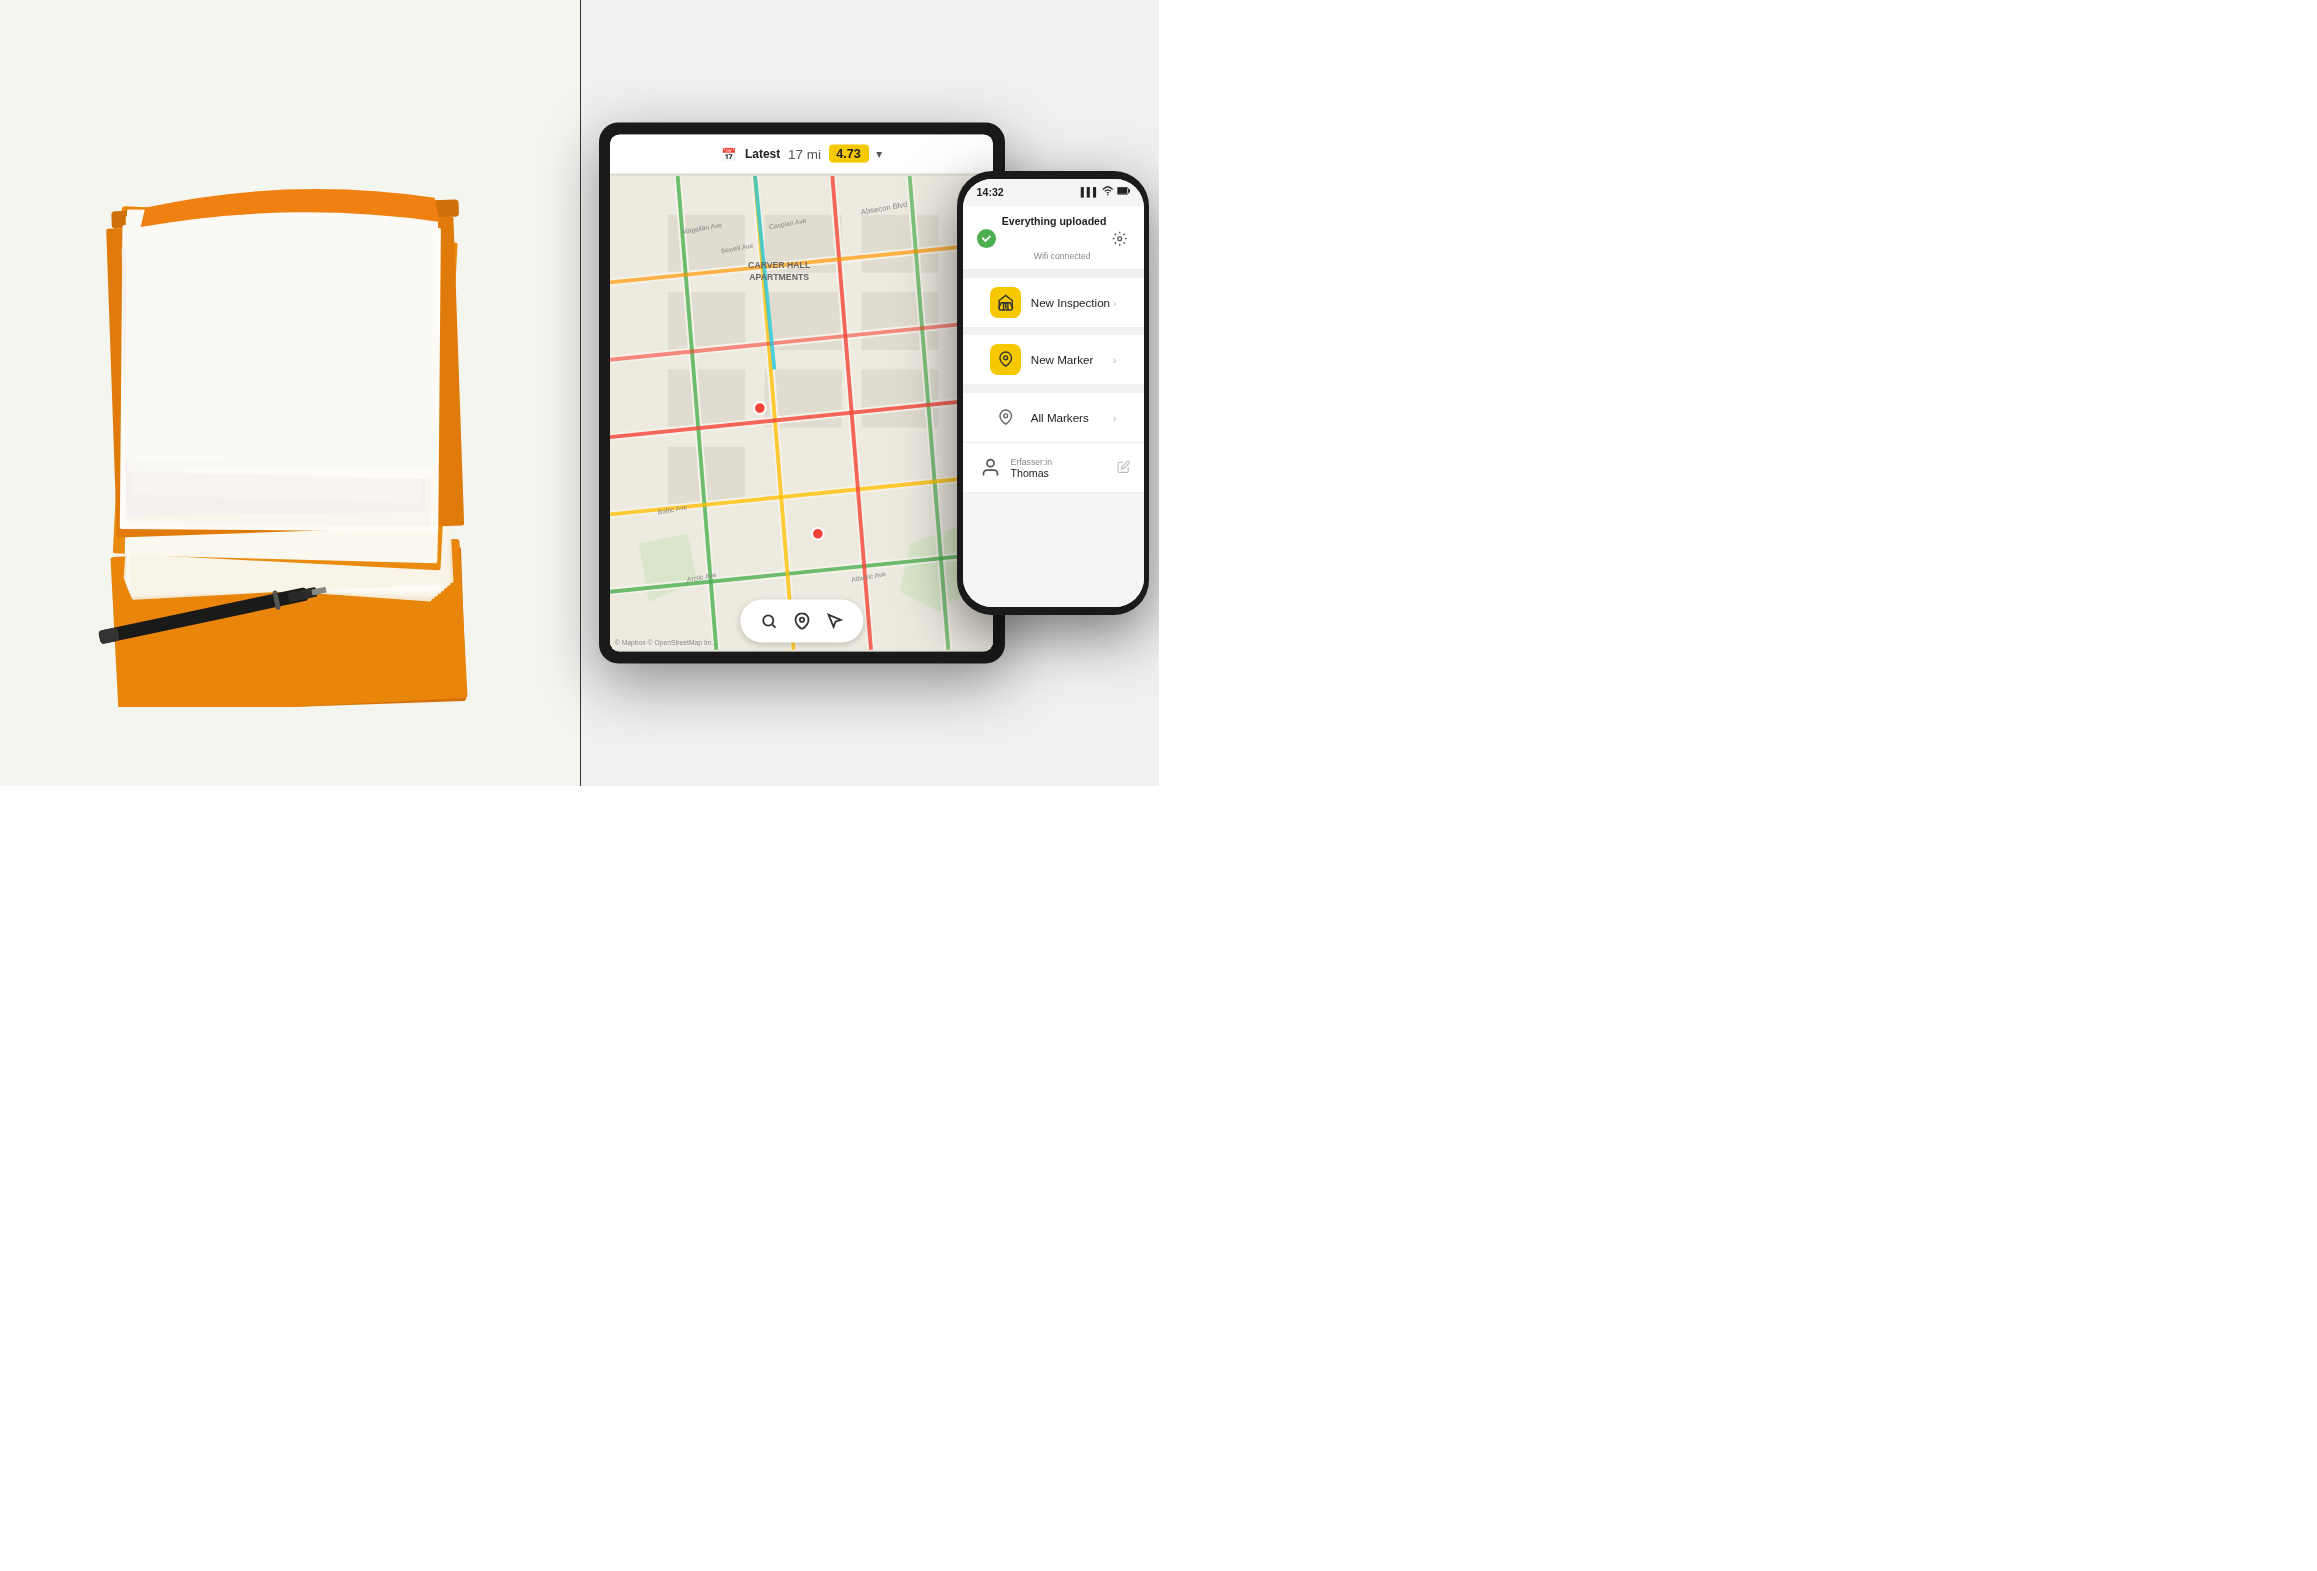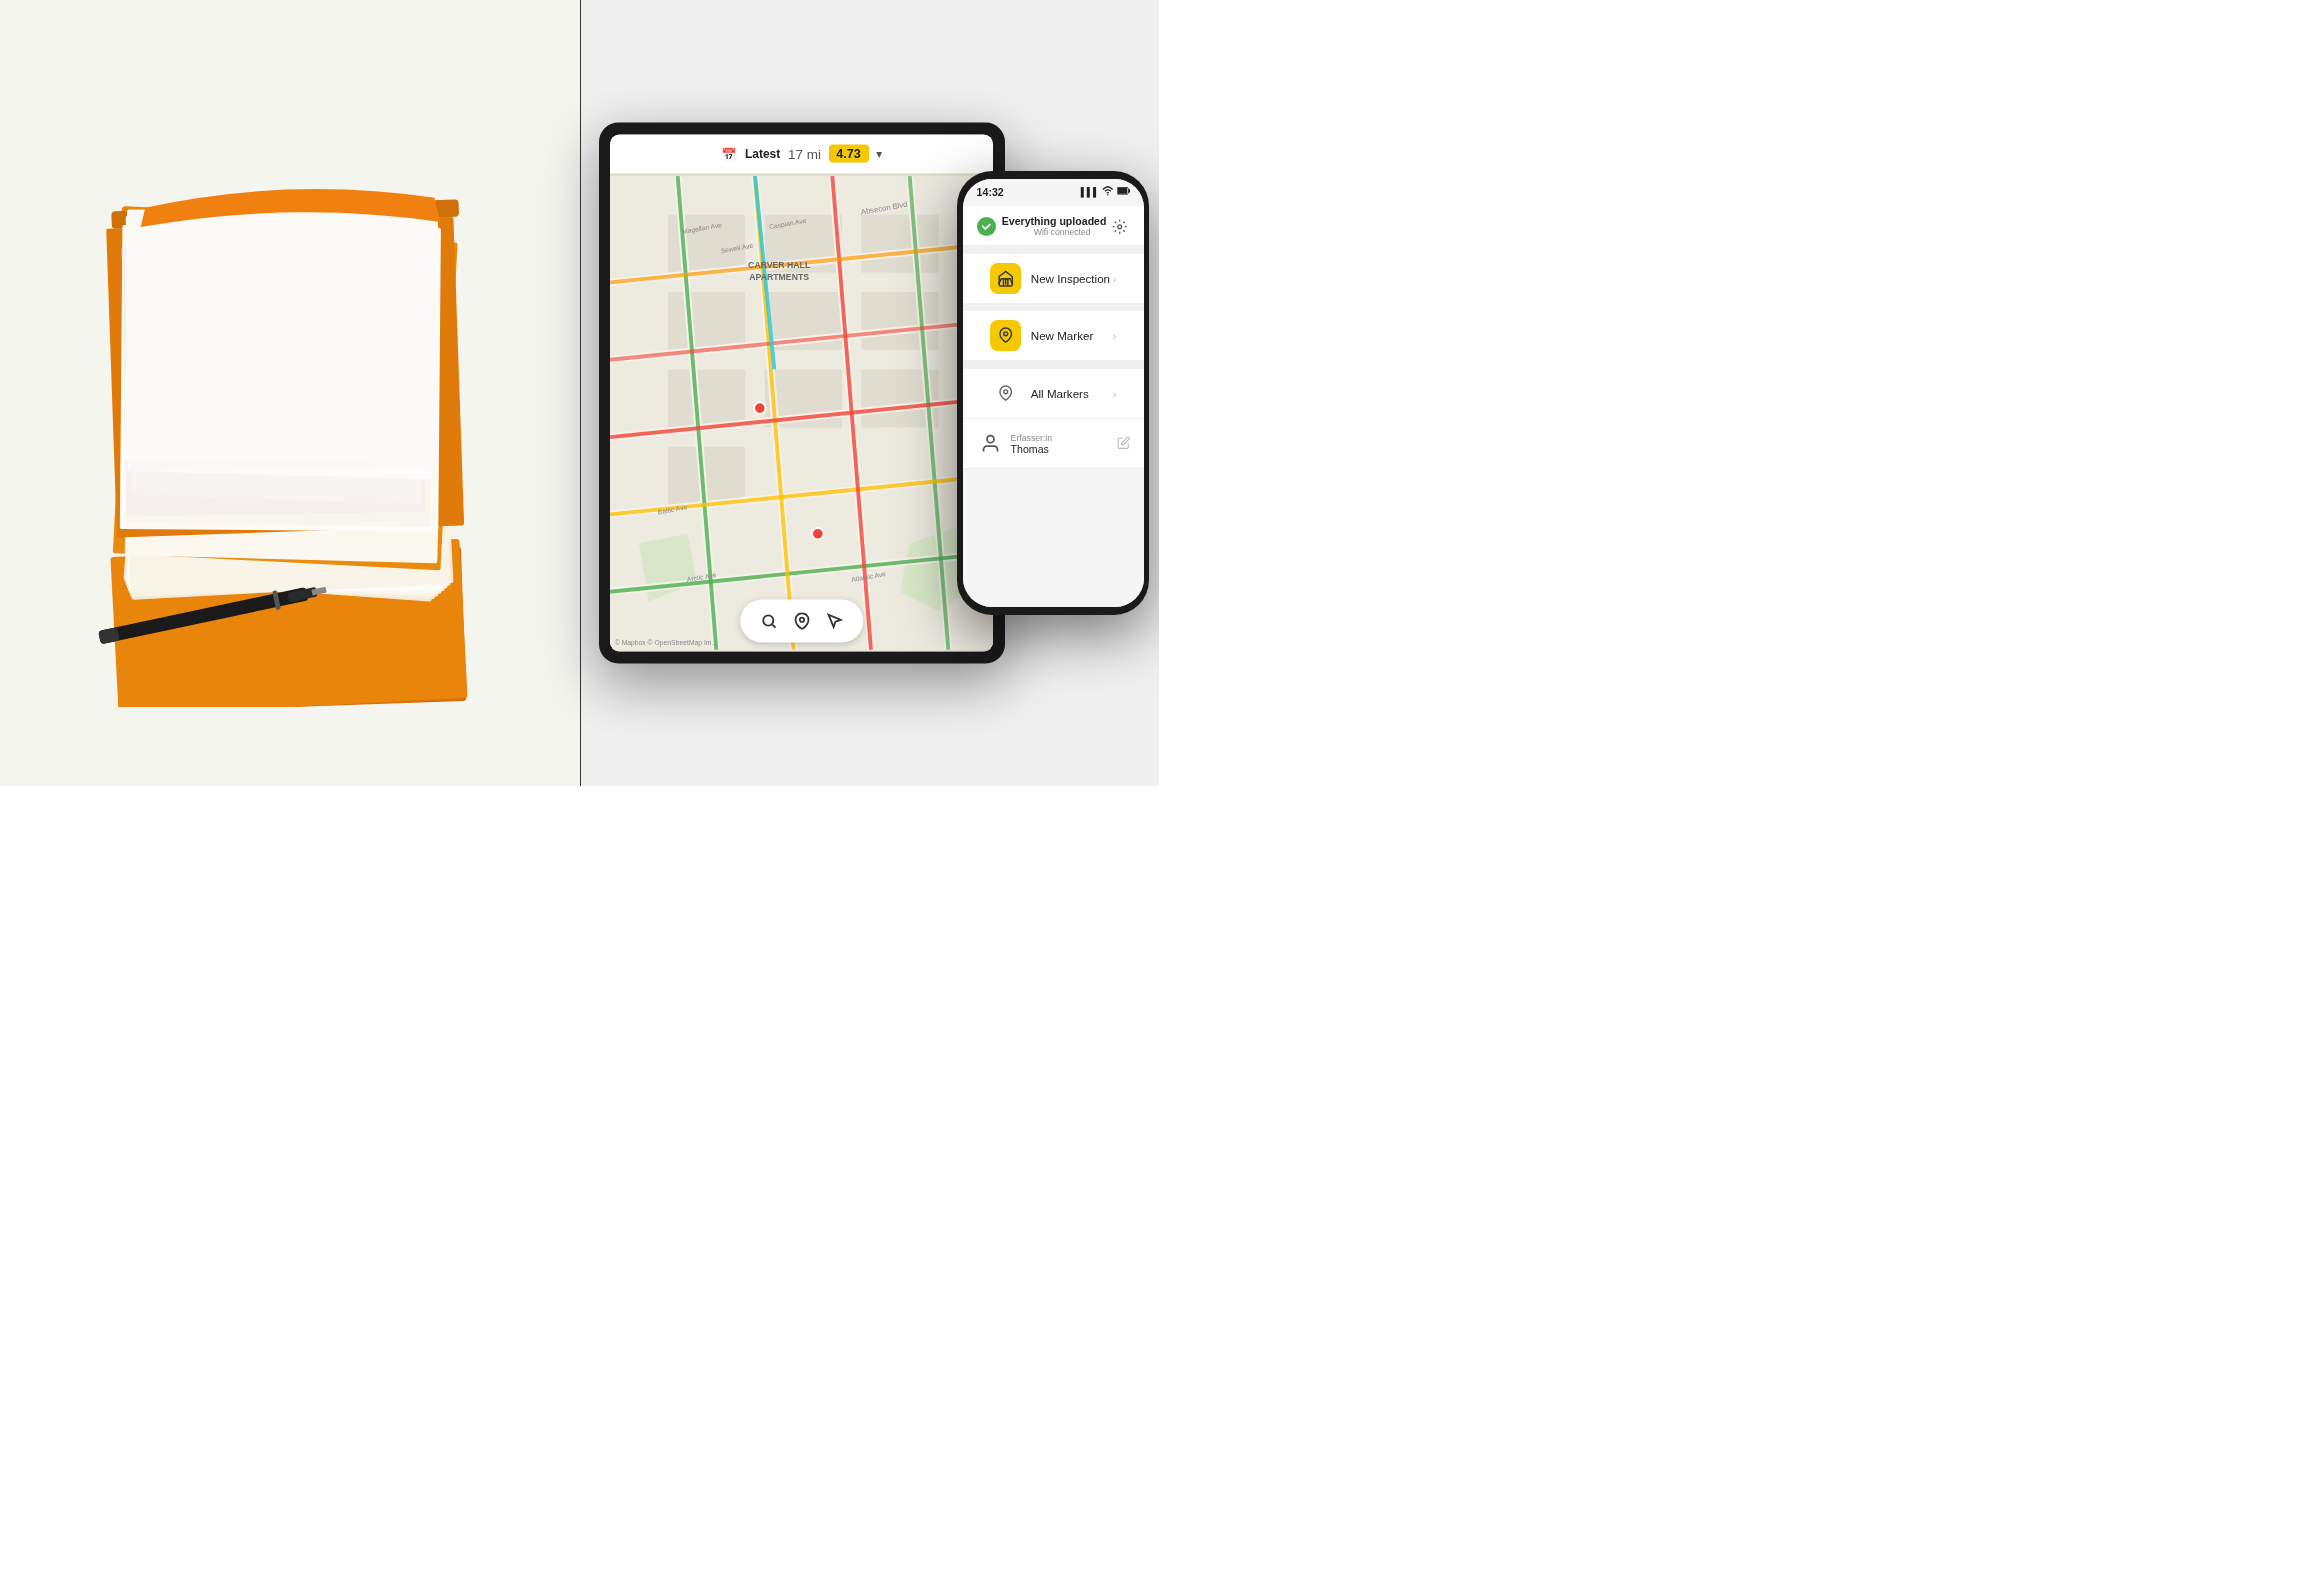--- a/index.html
+++ b/index.html
@@ -273,20 +273,21 @@
       display: flex;
       align-items: center;
       justify-content: center;
       color: white;
       font-size: 10.6px;
     }
 
     .status-text-block {
       display: flex;
       flex-direction: column;
+      gap: 24px;
     }
 
     .status-title {
       font-size: 10.6px;
       font-weight: 600;
       color: #222;
     }
 
     .status-sub {
       font-size: 8.7px;

